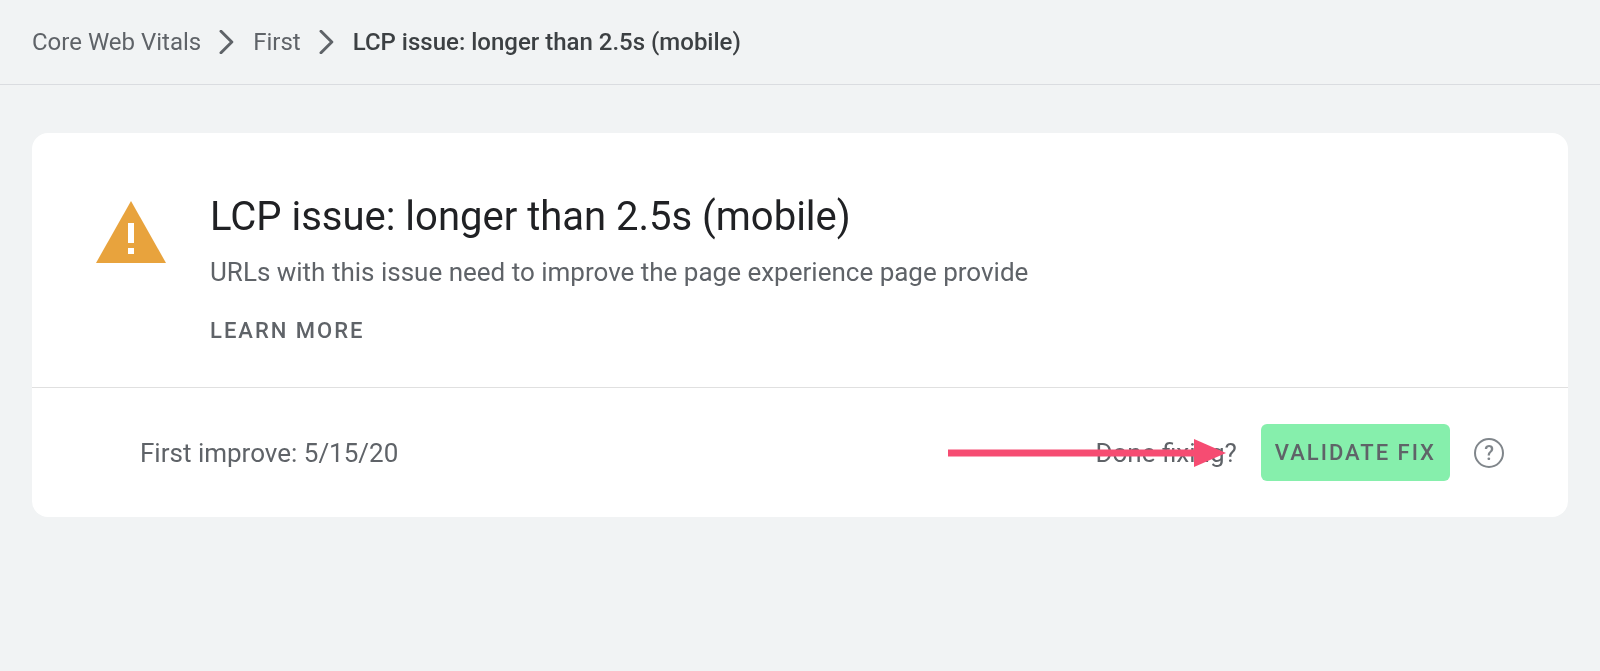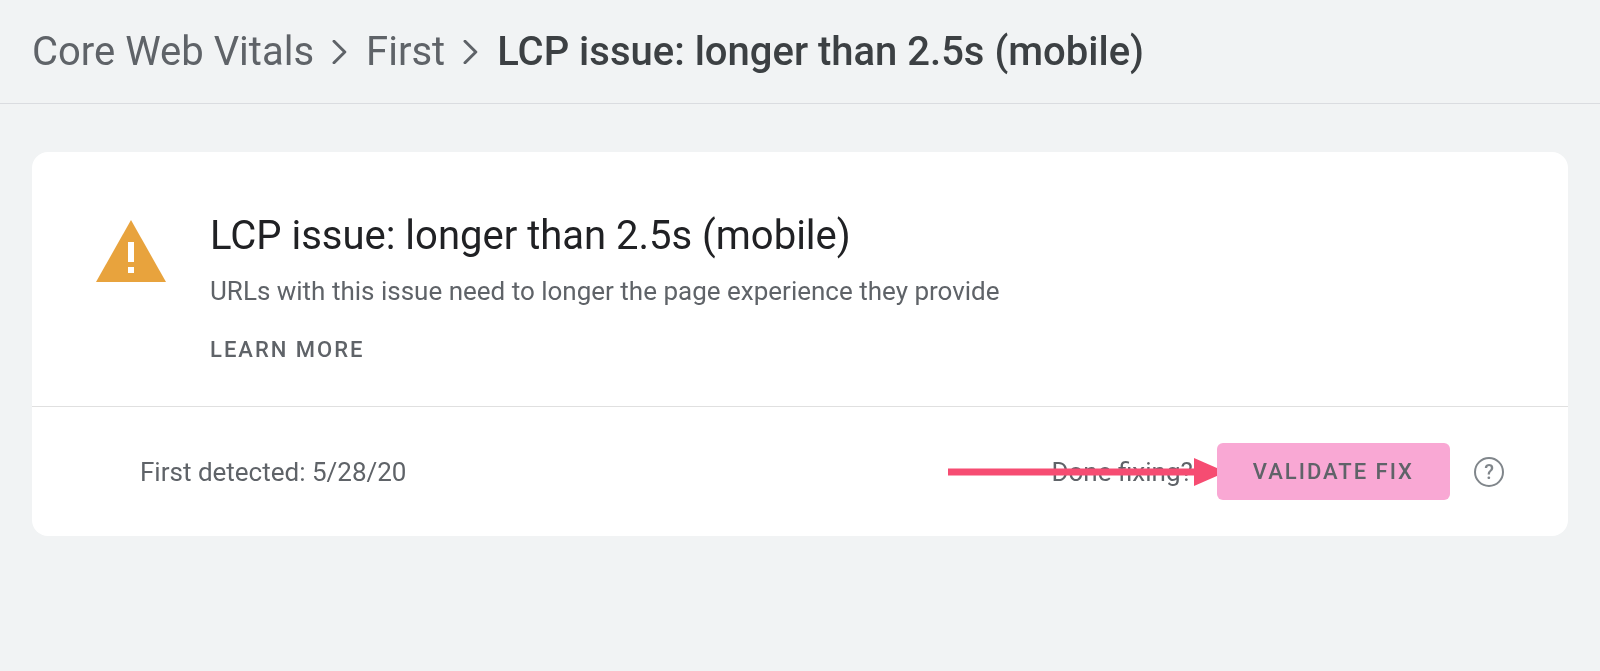--- a/index.html
+++ b/index.html
@@ -13,21 +13,21 @@
 
     .header {
       padding: 28px 32px 28px 32px;
       border-bottom: 1px solid #dadce0;
     }
 
     .breadcrumb {
       display: flex;
       align-items: center;
       gap: 18px;
-      font-size: 40px;
+      font-size: 24px;
       color: #5f6368;
     }
 
     .breadcrumb .sep {
       display: inline-flex;
       align-items: center;
       color: #5f6368;
     }
 
     .breadcrumb .crumb {
@@ -109,24 +109,24 @@
     }
 
     .done-fixing {
       font-size: 26px;
       color: #5f6368;
       position: relative;
       z-index: 1;
     }
 
     .validate-btn {
-      background: #f9a8d4;
+      background: #86efac;
       color: #5f6368;
       border: none;
-      padding: 16px 36px;
+      padding: 16px 14px;
       font-size: 22px;
       font-weight: 500;
       letter-spacing: 2px;
       border-radius: 6px;
       cursor: pointer;
       font-family: inherit;
       position: relative;
       z-index: 3;
     }
 
@@ -179,29 +179,29 @@
   <div class="card-top">
     <div class="warning-icon">
       <svg width="70" height="62" viewBox="0 0 70 62">
         <path d="M35 0 L70 62 L0 62 Z" fill="#e8a33d"></path>
         <rect x="32" y="22" width="6" height="20" fill="#ffffff"></rect>
         <rect x="32" y="47" width="6" height="6" fill="#ffffff"></rect>
       </svg>
     </div>
     <div class="card-content">
       <h1 class="issue-title">LCP issue: longer than 2.5s (mobile)</h1>
-      <p class="issue-subtitle">URLs with this issue need to longer the page experience they provide</p>
+      <p class="issue-subtitle">URLs with this issue need to improve the page experience page provide</p>
       <a class="learn-more">LEARN MORE</a>
     </div>
   </div>
 
   <div class="card-bottom">
     <div class="first-detected">
-      <span>First detected:</span>
-      <span>5/28/20</span>
+      <span>First improve:</span>
+      <span>5/15/20</span>
     </div>
     <div class="actions">
       <svg class="annotation-arrow" width="280" height="32" viewBox="0 0 280 32">
         <line x1="0" y1="16" x2="248" y2="16" stroke="#f64c72" stroke-width="7"></line>
         <path d="M246 2 L278 16 L246 30 Z" fill="#f64c72"></path>
       </svg>
       <span class="done-fixing">Done fixing?</span>
       <button class="validate-btn">VALIDATE FIX</button>
       <span class="help-circle">?</span>
     </div>

